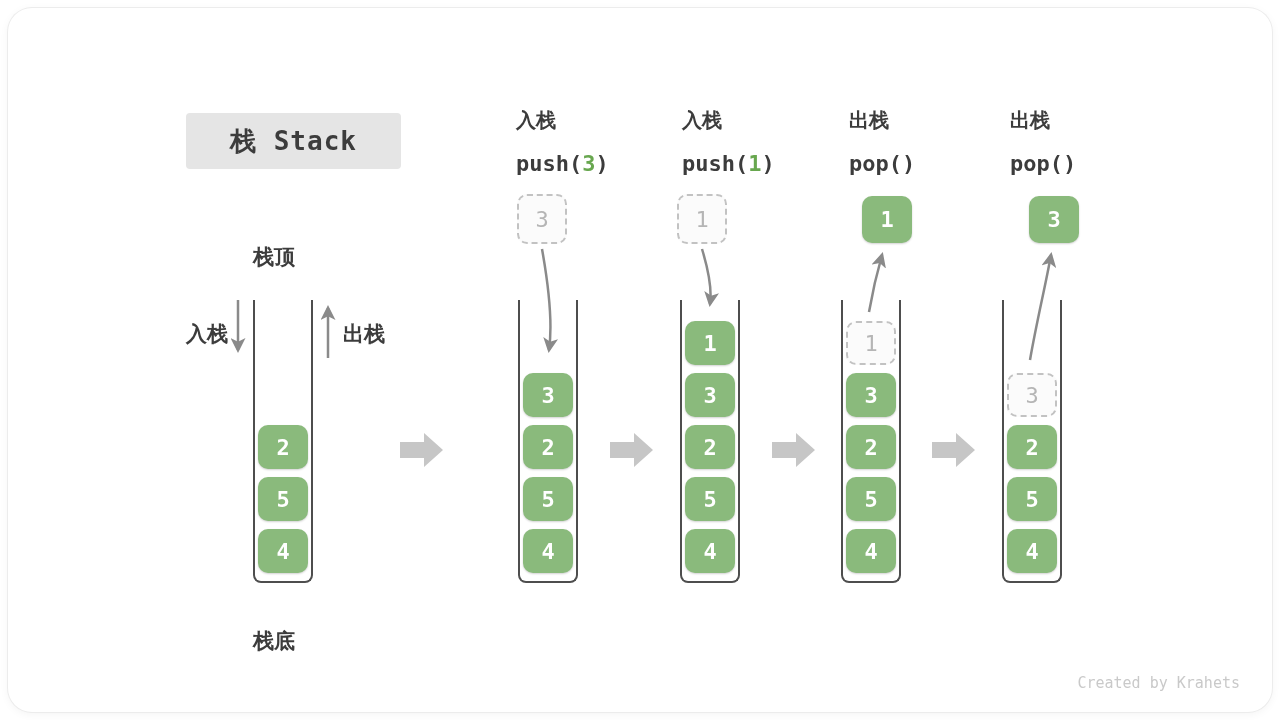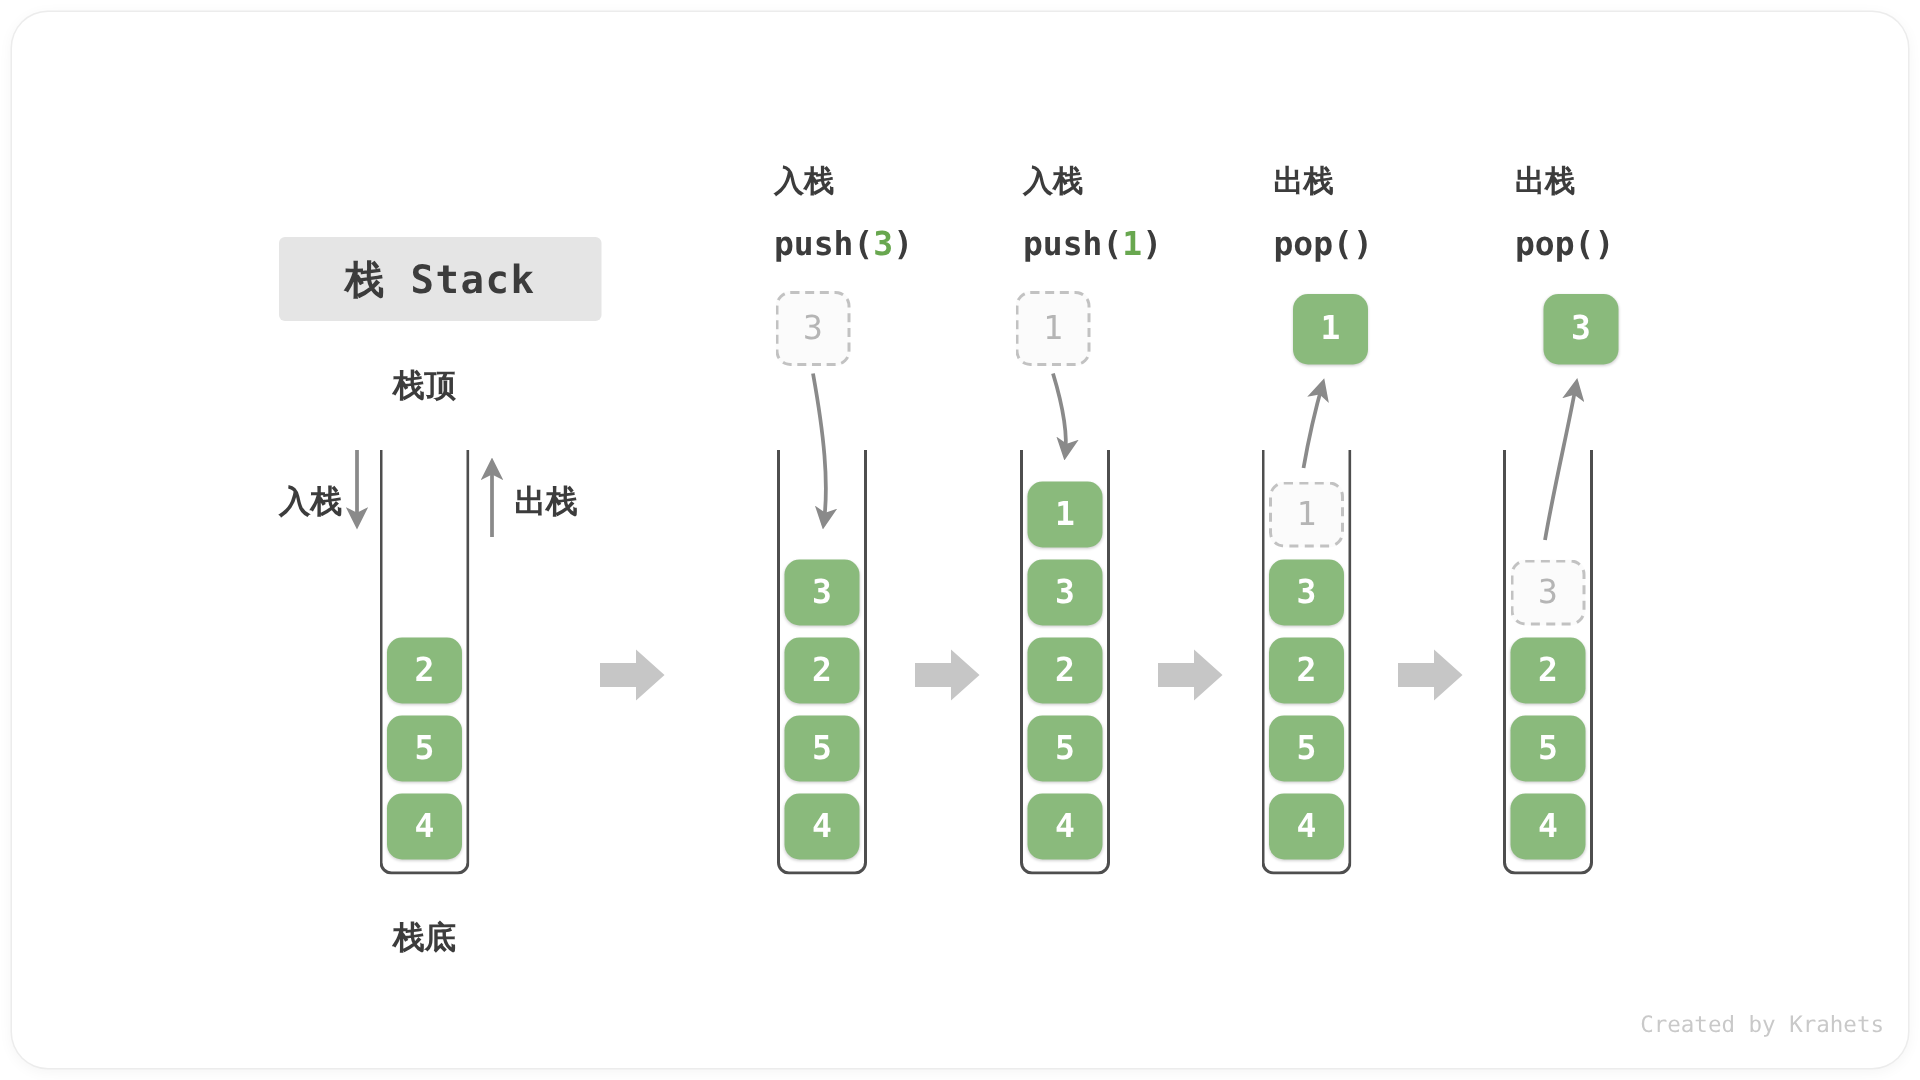--- a/index.html
+++ b/index.html
@@ -8,44 +8,44 @@
     --code_green:#68a74f; --watermark:#c9c9c9; --title_bg:#e5e5e5;
   }
   *{margin:0;padding:0;box-sizing:border-box;}
   html,body{width:1280px;height:720px;background:#fff;overflow:hidden;}
   body{position:relative;font-family:"DejaVu Sans","Liberation Sans",sans-serif;color:var(--text_dark);}
   .card{position:absolute;inset:8px;background:#fff;border-radius:24px;
         box-shadow:0 0 0 1px #ececec,0 2px 10px rgba(0,0,0,0.05);}
   .abs{position:absolute;}
   .title-box{left:186px;top:113px;width:215px;height:56px;background:var(--title_bg);
     border-radius:4px;display:flex;align-items:center;justify-content:center;
-    font:700 26px "DejaVu Sans Mono","DejaVu Sans",monospace;color:var(--text_dark);letter-spacing:1px;margin-top:45px;}
+    font:700 26px "DejaVu Sans Mono","DejaVu Sans",monospace;color:var(--text_dark);letter-spacing:1px;}
   .cjk-label{font-size:21px;font-weight:700;color:var(--text_dark);}
-  .centered{width:60px;text-align:center;}
+  .centered{width:60px;}
   .op{top:105px;}
   .op-cjk{font-size:20px;font-weight:700;line-height:30px;}
   .op-code{font:600 22px "DejaVu Sans Mono",monospace;line-height:34px;margin-top:12px;color:var(--text_dark);}
   .op-code .arg{color:var(--code_green);}
   .well{position:absolute;top:300px;width:60px;height:283px;background:#fff;
     border-left:2px solid var(--wall);border-right:2px solid var(--wall);border-bottom:2px solid var(--wall);
     border-radius:0 0 8px 8px;z-index:1;}
   .col{position:absolute;left:50%;transform:translateX(-50%);bottom:8px;
     display:flex;flex-direction:column;gap:8px;}
   .item{width:50px;height:44px;background:var(--green);border-radius:10px;color:#fff;
     display:flex;align-items:center;justify-content:center;
     font:600 22px "DejaVu Sans Mono",monospace;box-shadow:0 1px 2px rgba(0,0,0,0.18);}
   .item.ghost{background:var(--ghost_bg);border:2px dashed var(--ghost_border);
     color:var(--ghost_text);box-shadow:none;font-weight:400;}
   .float{position:absolute;width:50px;border-radius:10px;display:flex;align-items:center;
     justify-content:center;font:600 22px "DejaVu Sans Mono",monospace;z-index:2;}
   .float.ghost{height:50px;background:var(--ghost_bg);border:2px dashed var(--ghost_border);
     color:var(--ghost_text);font-weight:400;}
   .float.solid{height:47px;background:var(--green);color:#fff;box-shadow:0 1px 2px rgba(0,0,0,0.18);}
   .overlay{position:absolute;left:0;top:0;width:1280px;height:720px;z-index:5;pointer-events:none;}
-  .watermark{right:24px;top:674px;font:15px "DejaVu Sans Mono",monospace;color:var(--watermark);}
+  .watermark{right:40px;top:674px;font:15px "DejaVu Sans Mono",monospace;color:var(--watermark);}
 </style>
 </head>
 <body>
 
 <div class="card"></div>
 
 <div class="abs title-box">栈 Stack</div>
 
 <div class="abs op" style="left:516px">
   <div class="op-cjk">入栈</div>
@@ -58,21 +58,21 @@
 <div class="abs op" style="left:849px">
   <div class="op-cjk">出栈</div>
   <div class="op-code"><span>pop(</span><span class="arg"></span><span>)</span></div>
 </div>
 <div class="abs op" style="left:1010px">
   <div class="op-cjk">出栈</div>
   <div class="op-code"><span>pop(</span><span class="arg"></span><span>)</span></div>
 </div>
 
 <div class="abs cjk-label centered" style="left:253px;top:243px">栈顶</div>
-<div class="abs cjk-label centered" style="left:253px;top:611px">栈底</div>
+<div class="abs cjk-label centered" style="left:253px;top:627px">栈底</div>
 <div class="abs cjk-label" style="left:186px;top:320px">入栈</div>
 <div class="abs cjk-label" style="left:343px;top:320px">出栈</div>
 
 <div class="abs float ghost" style="left:517px;top:194px">3</div>
 <div class="abs float ghost" style="left:677px;top:194px">1</div>
 <div class="abs float solid" style="left:862px;top:196px">1</div>
 <div class="abs float solid" style="left:1029px;top:196px">3</div>
 
 <div class="well" style="left:253px">
   <div class="col">

